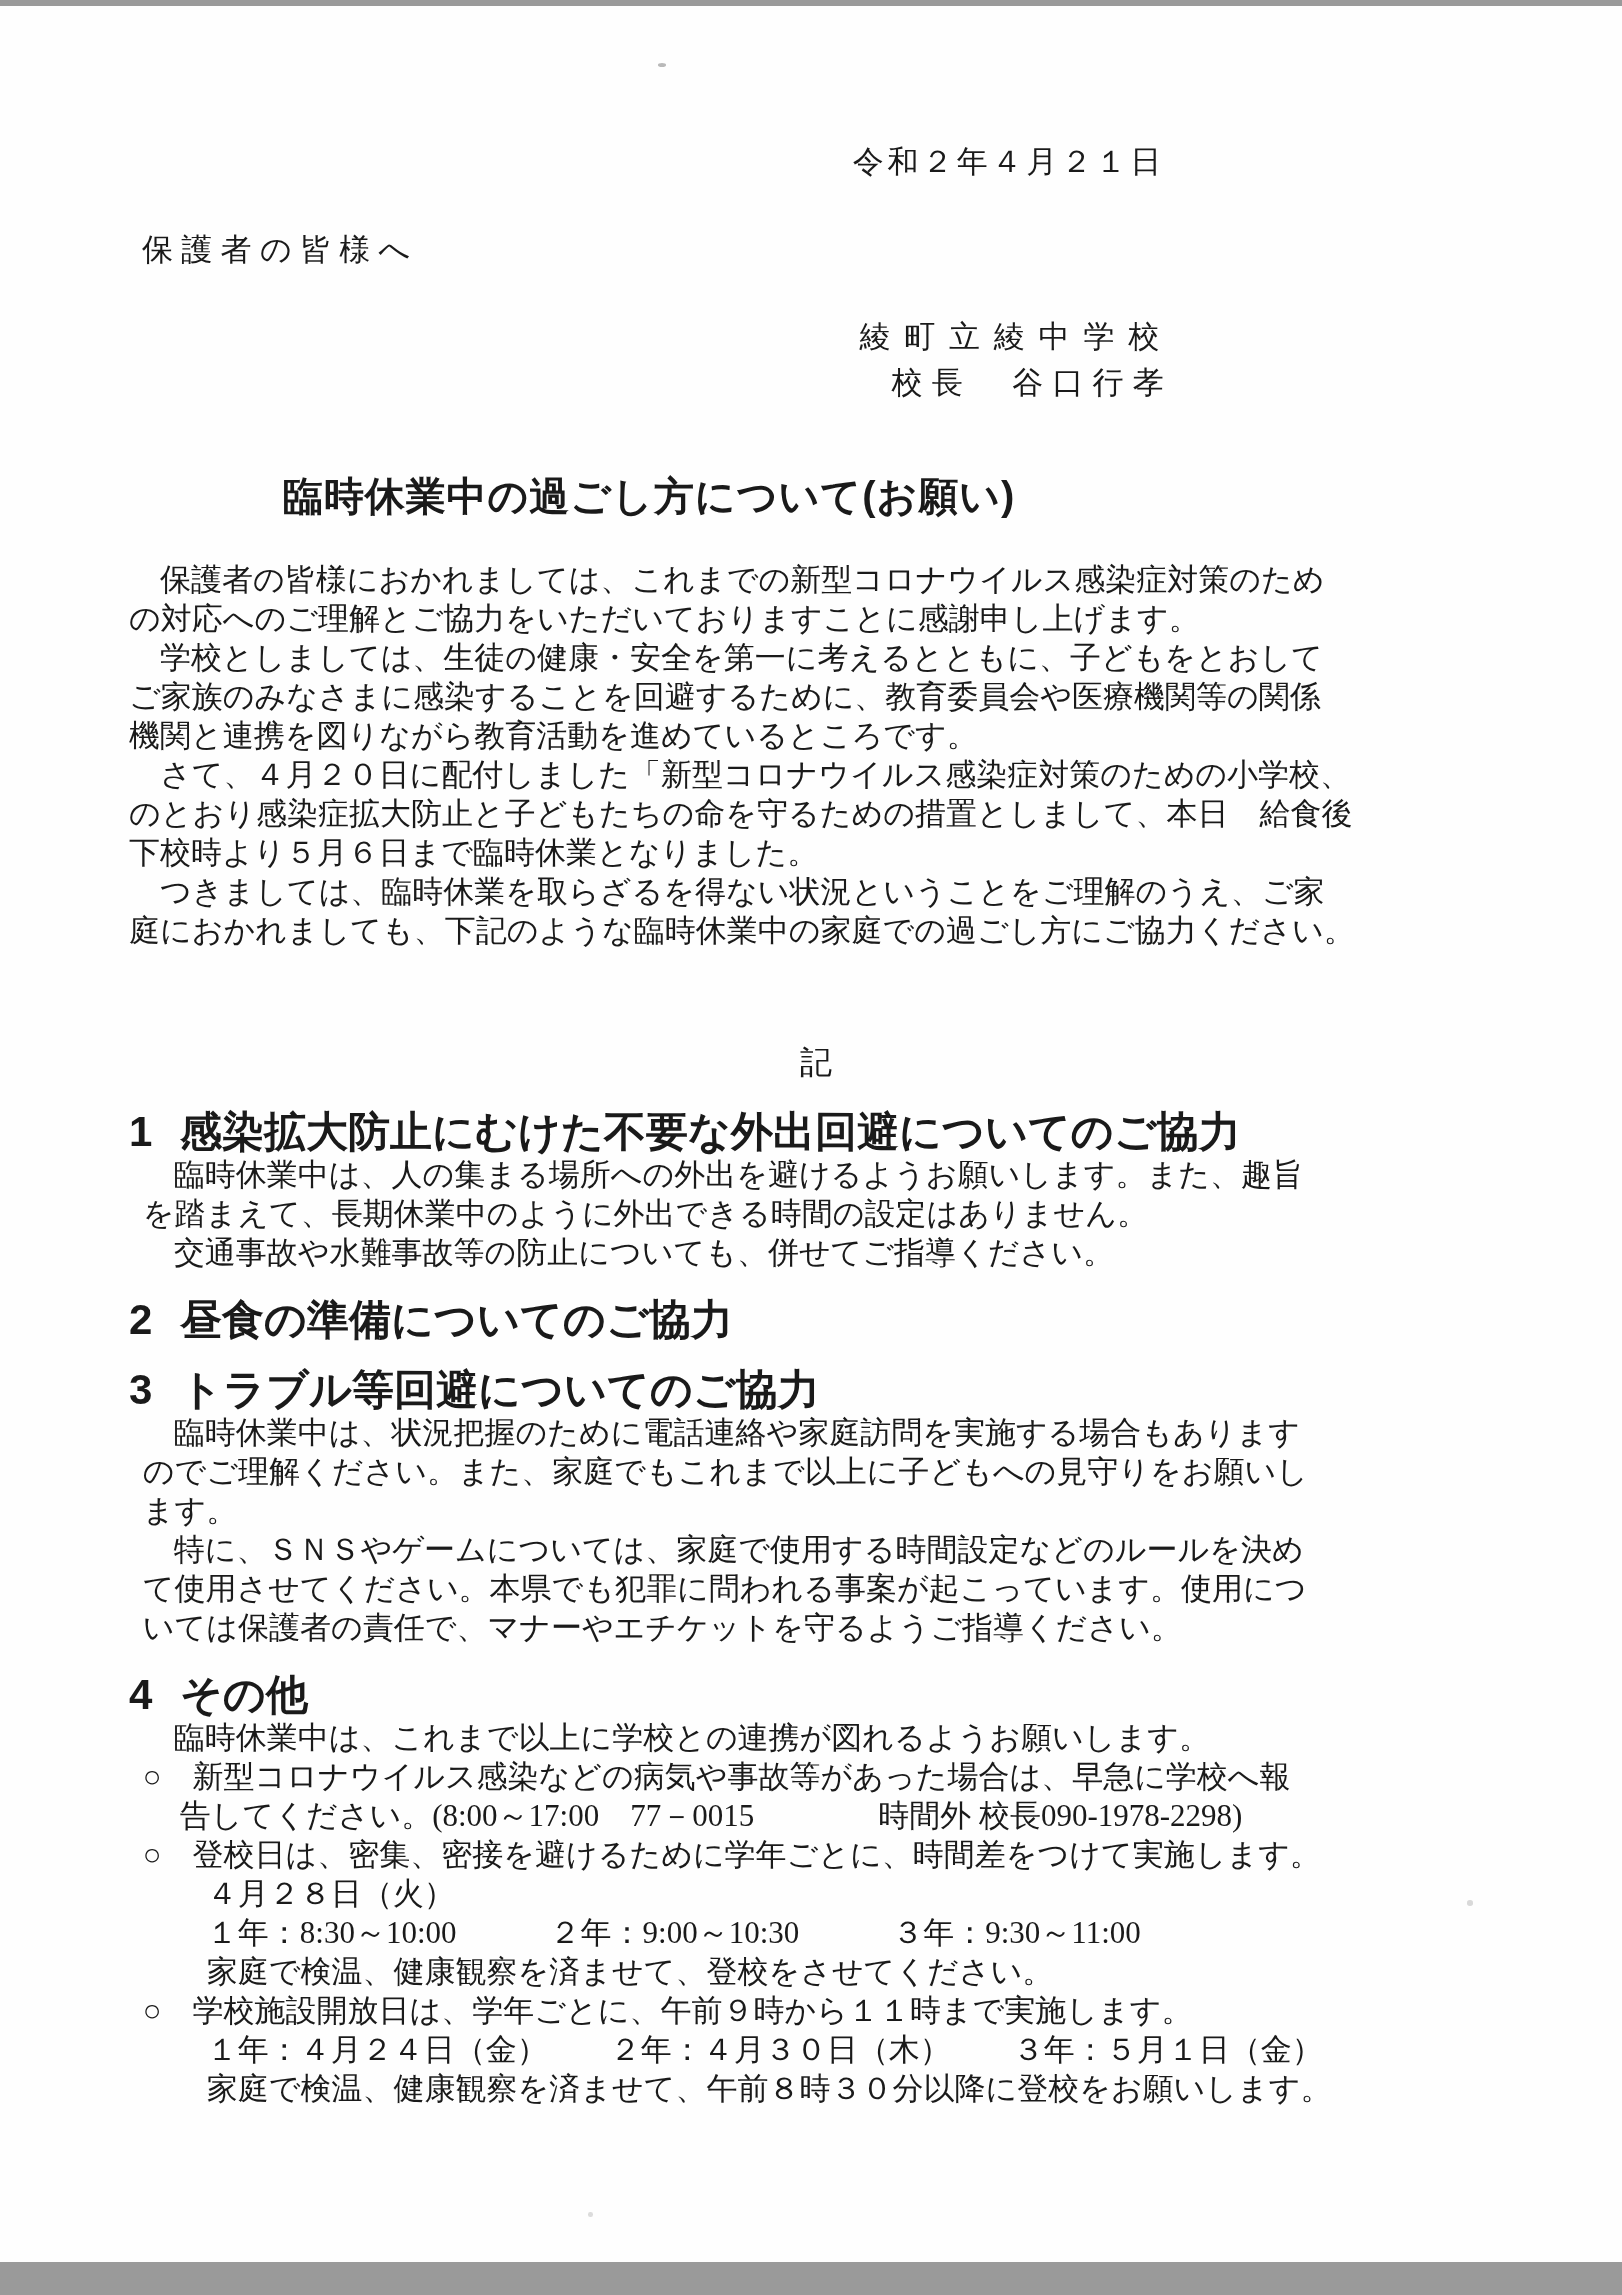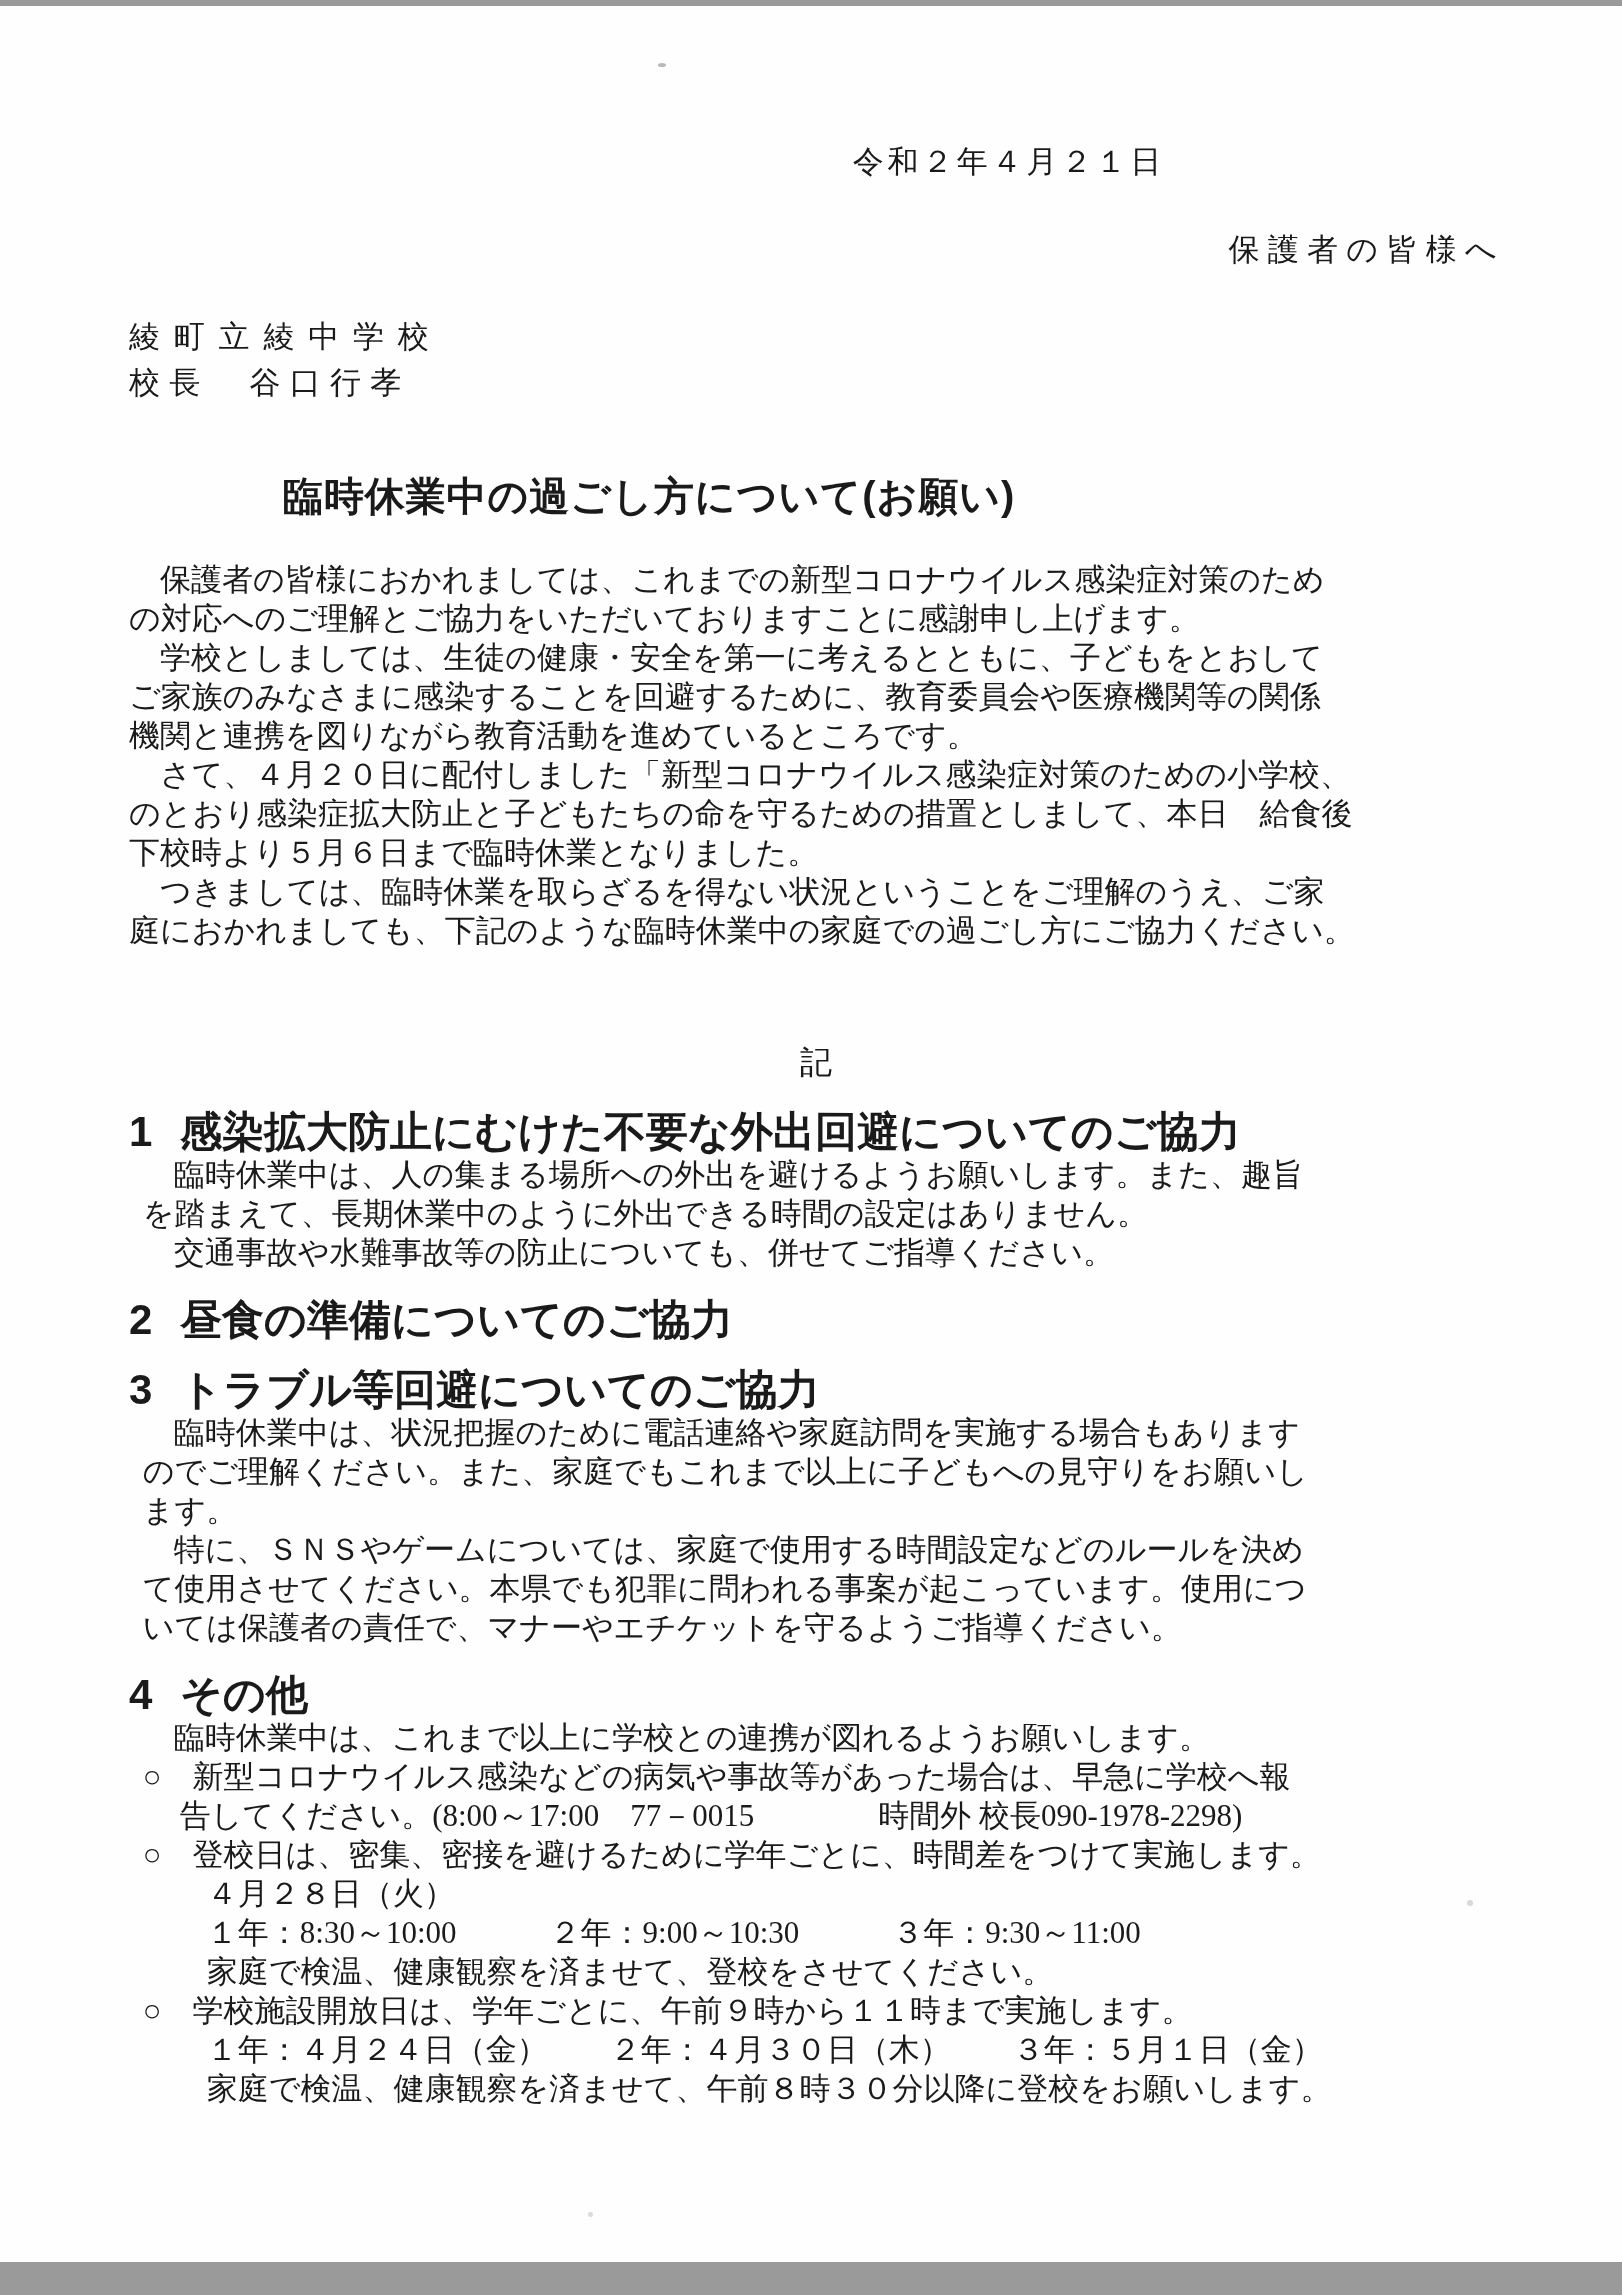--- a/index.html
+++ b/index.html
@@ -20,24 +20,24 @@
     text-align: right;
     padding-right: 340px;
     letter-spacing: 3.7px;
     line-height: 40px;
   }
   .recipient {
     margin-top: 48px;
     margin-left: 13px;
     letter-spacing: 8.3px;
     line-height: 40px;
-    text-align: right;
   }
   .sender {
     margin-top: 44px;
+    text-align: right;
     padding-right: 332px;
     line-height: 46px;
   }
   .sender-org  { letter-spacing: 13.8px; }
   .sender-name { letter-spacing: 9.2px; }
   .title {
     margin: 68px 0 0 154px;
     font-family: "Liberation Sans", "DejaVu Sans", sans-serif;
     font-weight: 700;
     font-size: 40px;

